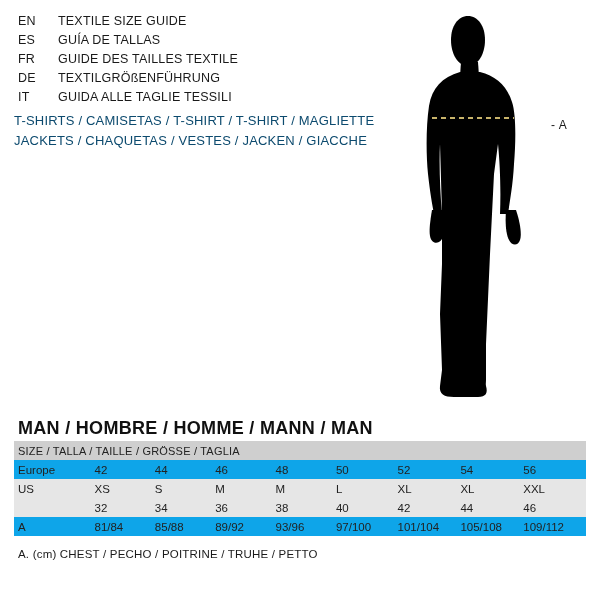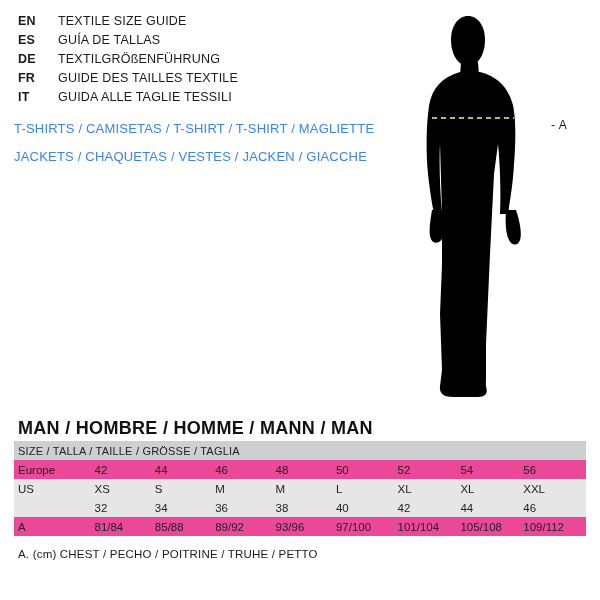--- a/index.html
+++ b/index.html
@@ -32,41 +32,39 @@
     display: flex;
     align-items: baseline;
     height: 19px;
     font-size: 12.5px;
     letter-spacing: 0.2px;
   }
   .lang-code {
     width: 40px;
     flex: 0 0 40px;
     color: #1a1a1a;
-    font-weight: bold;
   }
   .lang-text {
     color: #1a1a1a;
     white-space: nowrap;
   }
 
   
   .category-block {
     position: absolute;
     left: 14px;
     top: 111px;
     width: 400px;
   }
   .category-line {
     font-size: 13px;
     line-height: 20px;
     letter-spacing: 0.2px;
     white-space: nowrap;
-    color: #3b82f6;
-    margin-top: 8px;
+    color: #0c4a6e;
   }
 
   
   .figure-wrap {
     position: absolute;
     left: 406px;
     top: 14px;
     width: 180px;
     height: 385px;
   }
@@ -111,21 +109,21 @@
   .row-head td {
     background: #cfcfcf;
     font-size: 11px;
     letter-spacing: 0.2px;
     color: #1a1a1a;
   }
   .row-shade td {
     background: #e6e6e6;
   }
   .row-plain td {
-    background: #ec4899;
+    background: #0ea5e9;
   }
   .col-label {
     width: 86px;
     padding-left: 4px !important;
   }
   .cell {
     width: 68px;
     text-align: left;
     margin-left: 40px;
   }
@@ -147,26 +145,26 @@
   <div class="lang-block">
     <div class="lang-row">
       <span class="lang-code">EN</span>
       <span class="lang-text">TEXTILE SIZE GUIDE</span>
     </div>
     <div class="lang-row">
       <span class="lang-code">ES</span>
       <span class="lang-text">GUÍA DE TALLAS</span>
     </div>
     <div class="lang-row">
+      <span class="lang-code">FR</span>
+      <span class="lang-text">GUIDE DES TAILLES TEXTILE</span>
+    </div>
+    <div class="lang-row">
       <span class="lang-code">DE</span>
       <span class="lang-text">TEXTILGRÖßENFÜHRUNG</span>
-    </div>
-    <div class="lang-row">
-      <span class="lang-code">FR</span>
-      <span class="lang-text">GUIDE DES TAILLES TEXTILE</span>
     </div>
     <div class="lang-row">
       <span class="lang-code">IT</span>
       <span class="lang-text">GUIDA ALLE TAGLIE TESSILI</span>
     </div>
   </div>
 
   <div class="category-block">
     <div class="category-line">T-SHIRTS / CAMISETAS / T-SHIRT / T-SHIRT / MAGLIETTE</div>
     <div class="category-line">JACKETS / CHAQUETAS / VESTES / JACKEN / GIACCHE</div>

